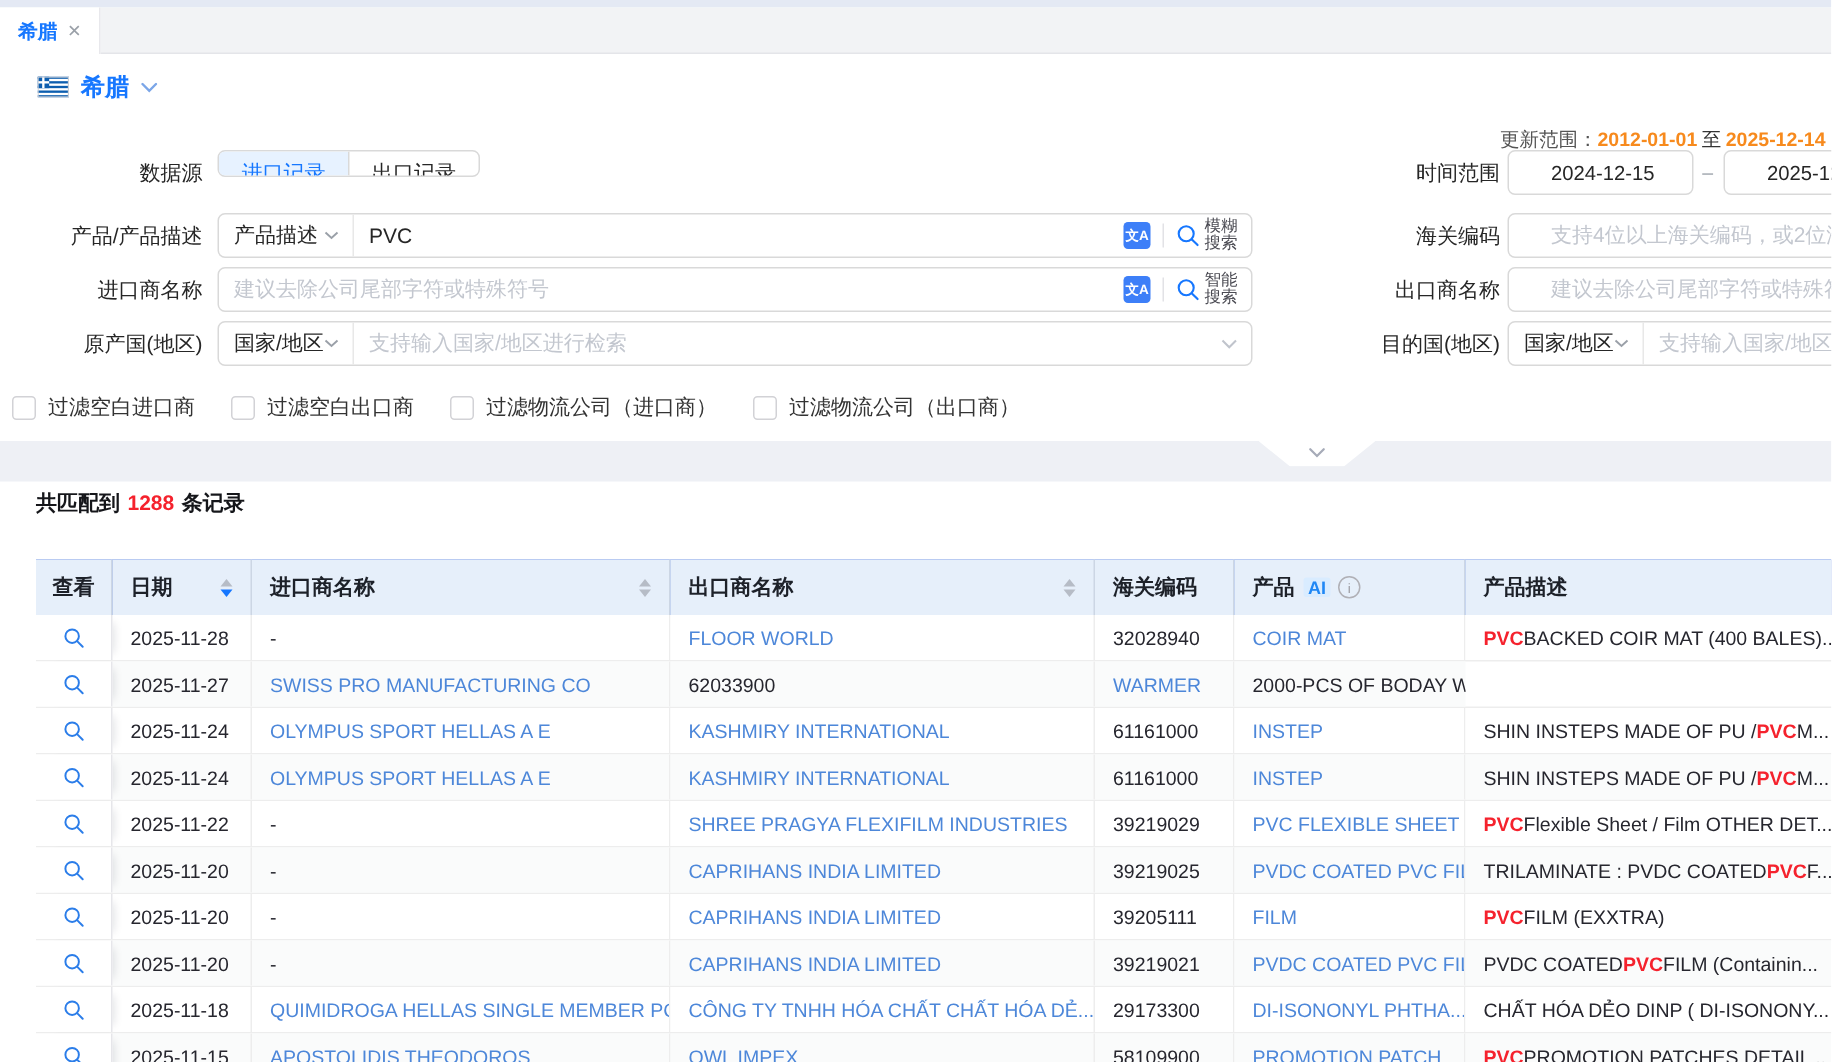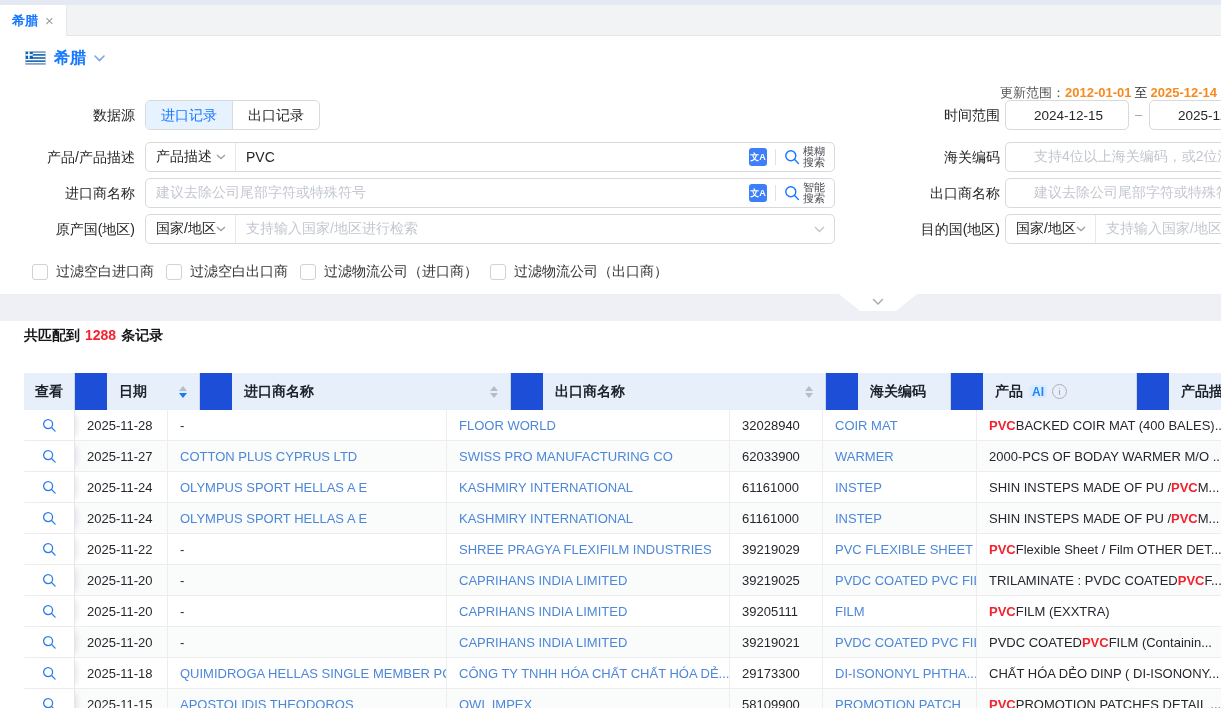--- a/index.html
+++ b/index.html
@@ -15,21 +15,21 @@
   .page-title{color:#1677ff;font-size:16px;font-weight:bold;cursor:pointer;}
 
   .update-range{position:absolute;top:84px;right:4px;font-size:13px;color:#555;white-space:nowrap;}
   .update-range b{color:#f78a1d;}
   .update-range .to{color:#333;margin:0 3px;}
 
   .lbl{position:absolute;height:30px;line-height:30px;font-size:14px;color:#262626;text-align:right;white-space:nowrap;}
   .lbl-l{left:0;width:135px;}
   .lbl-r{left:845px;width:155px;}
 
-  .seg-group{position:absolute;display:flex;height:30px;border:1px solid #d9d9d9;border-radius:5px;overflow:hidden;background:#fff;box-sizing:border-box;}
+  .seg-group{position:absolute;display:flex;height:18px;border:1px solid #d9d9d9;border-radius:5px;overflow:hidden;background:#fff;box-sizing:border-box;}
   .seg{padding:0 15px;line-height:28px;font-size:14px;color:#262626;cursor:pointer;}
   .seg.active{background:#e7f2ff;color:#1677ff;}
   .seg + .seg{border-left:1px solid #d9d9d9;}
 
   .group{position:absolute;display:flex;align-items:center;height:30px;border:1px solid #d9d9d9;border-radius:5px;background:#fff;box-sizing:border-box;}
   .gsel{display:flex;align-items:center;justify-content:space-between;width:90px;padding:0 9px 0 10px;height:100%;
         border-right:1px solid #e8e8e8;font-size:14px;color:#262626;cursor:pointer;flex:none;box-sizing:border-box;}
   .ginput{flex:1;padding:0 10px;font-size:14px;color:#262626;overflow:hidden;white-space:nowrap;cursor:text;}
   .ph{color:#c3c7cf;}
   .gsuffix{display:flex;align-items:center;gap:8px;padding-right:9px;flex:none;}
@@ -37,35 +37,35 @@
               display:flex;align-items:center;justify-content:center;cursor:pointer;letter-spacing:0;}
   .vdiv{width:1px;height:16px;background:#e2e2e6;}
   .search-btn{display:flex;align-items:center;gap:3px;cursor:pointer;}
   .two-line{display:flex;flex-direction:column;font-size:11px;line-height:11px;color:#4a4a52;}
 
   .input{position:absolute;height:30px;border:1px solid #d9d9d9;border-radius:5px;background:#fff;box-sizing:border-box;
          display:flex;align-items:center;padding:0 28px;font-size:14px;color:#262626;white-space:nowrap;overflow:hidden;cursor:text;}
   .date-input{justify-content:space-between;font-size:13.5px;cursor:pointer;}
   .dash{position:absolute;font-size:13px;color:#9aa0a8;line-height:30px;text-align:center;}
 
-  .cbrow{position:absolute;top:263px;left:32px;display:flex;gap:12px;}
+  .cbrow{position:absolute;top:263px;left:8px;display:flex;gap:24px;}
   .cb{display:flex;align-items:center;gap:8px;font-size:14px;color:#333;cursor:pointer;white-space:nowrap;}
   .cbbox{width:16px;height:16px;border:1px solid #d2d2d6;border-radius:3px;background:#fff;flex:none;box-sizing:border-box;}
 
   .band{position:absolute;top:294px;left:0;width:100%;height:27px;background:#eef0f5;}
   .handle{position:absolute;left:839px;top:0;width:78px;height:17px;background:#fff;
           clip-path:polygon(0 0,100% 0,73% 100%,27% 100%);display:flex;align-items:flex-start;justify-content:center;cursor:pointer;}
 
   .count{position:absolute;top:327px;left:24px;font-size:14px;font-weight:bold;color:#15161a;}
   .count .num{color:#f5222d;margin:0 5px;}
 
   .table{position:absolute;top:373px;left:24px;width:1197px;font-size:13px;color:#26262e;}
   .trow{display:grid;grid-template-columns:51px 93px 279px 283px 93px 154px 1fr;}
   .cell{display:flex;align-items:center;padding:0 12px;overflow:hidden;white-space:nowrap;box-sizing:border-box;height:100%;}
-  .thead{height:37px;background:#1d4ed8;gap:32px;}
+  .thead{height:37px;background:#1d4ed8;}
   .thead .cell{font-weight:bold;font-size:14px;color:#1d2129;border-right:1px solid #ccd6e4;background:#e6effa;}
   .thead .cell:last-child{border-right:none;}
   .tbody .trow{height:30px;border-bottom:1px solid #ededed;}
   .tbody .cell{border-right:1px solid #ededed;background:#fff;}
   .tbody .cell:last-child{border-right:none;}
   .tbody .trow.even .cell{background:#fafbfb;}
   .c-view{justify-content:center;padding:0;position:relative;}
   .tbody .c-view{background:#fff !important;border-right:1px solid #e6e6ea;box-shadow:6px 0 6px -5px rgba(16,24,40,.14);cursor:pointer;}
   .thead .c-view{justify-content:center;}
   .sorter{display:flex;flex-direction:column;gap:2px;margin-left:auto;cursor:pointer;padding-left:8px;}
@@ -303,23 +303,20 @@
         </div>
         <div class="trow even">
           <div class="cell c-view">
             <svg width="15" height="15" viewBox="0 0 16 16">
               <circle cx="6.5" cy="6.5" r="4.8" fill="none" stroke="#2b7de9" stroke-width="1.4"></circle>
               <line x1="10.2" y1="10.2" x2="14" y2="14" stroke="#2b7de9" stroke-width="1.4" stroke-linecap="round"></line>
             </svg>
           </div>
           <div class="cell">2025-11-27</div>
           <div class="cell">
-            <span class="lk">COTTON PLUS CYPRUS LTD</span>
-          </div>
-          <div class="cell">
             <span class="lk">SWISS PRO MANUFACTURING CO</span>
           </div>
           <div class="cell">62033900</div>
           <div class="cell">
             <span class="lk">WARMER</span>
           </div>
           <div class="cell">
             <span>2000-PCS OF BODAY WARMER M/O ...</span>
           </div>
         </div>

